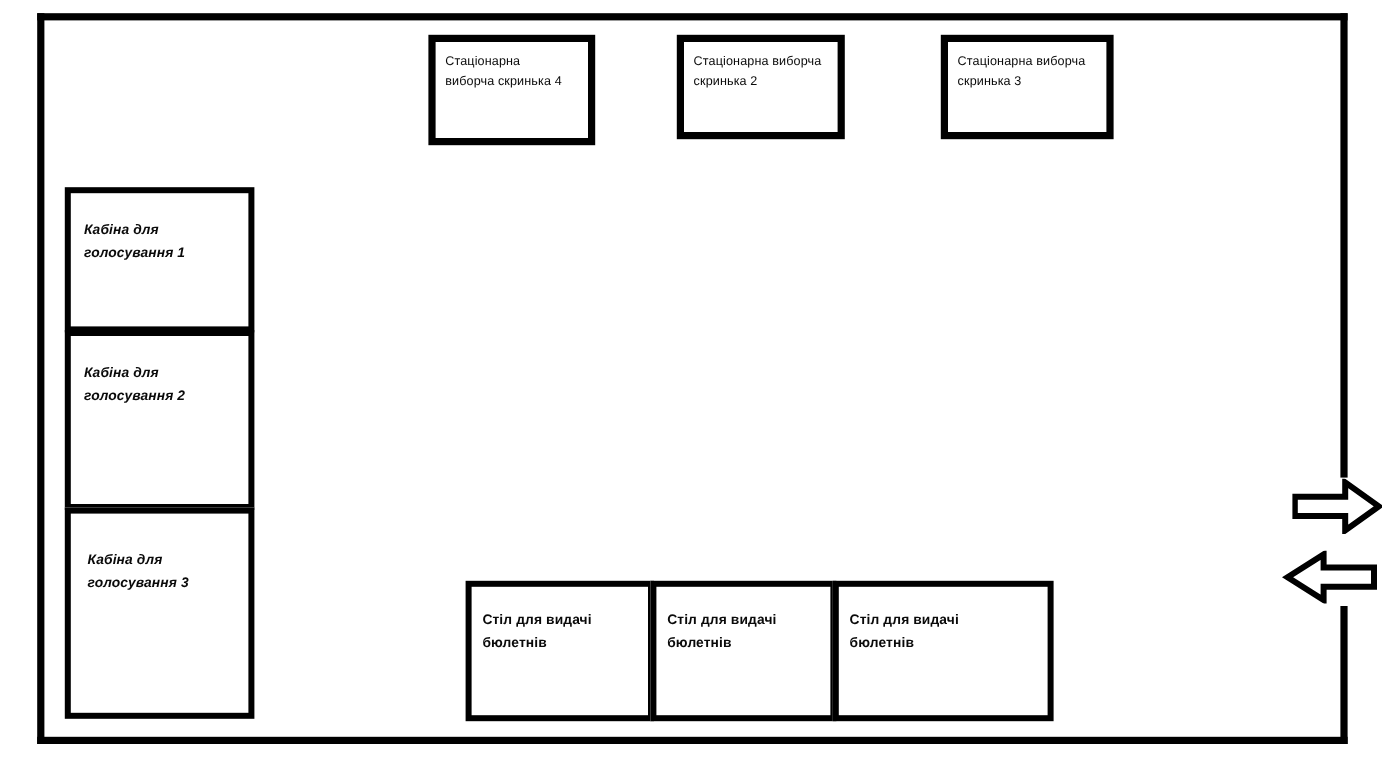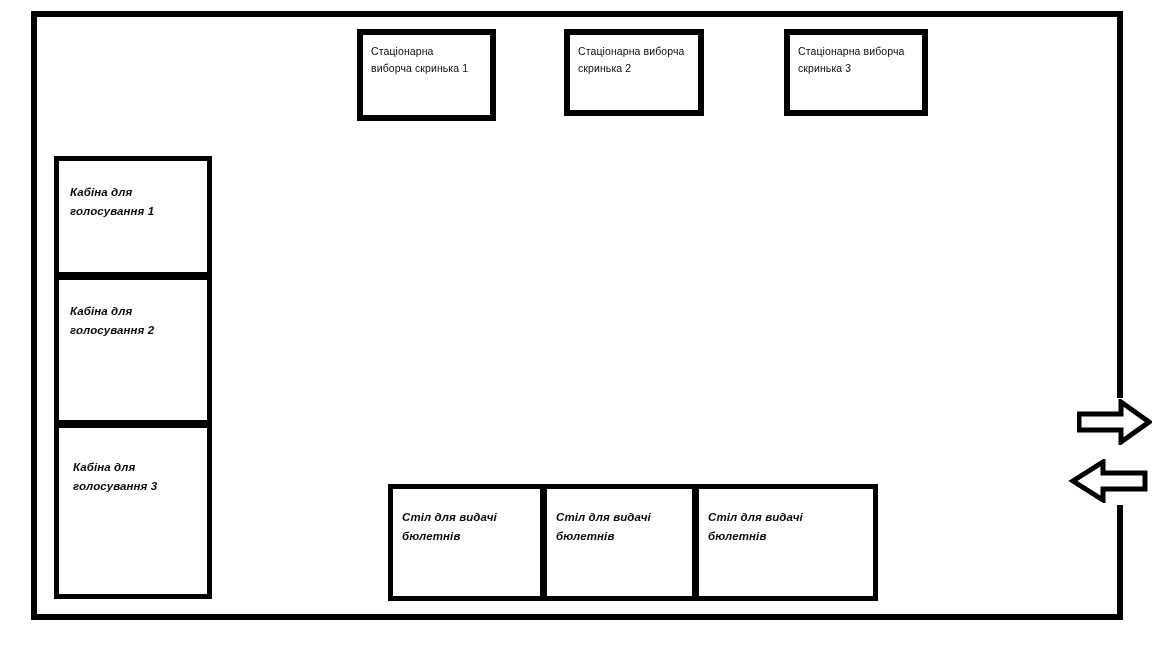--- a/index.html
+++ b/index.html
@@ -71,21 +71,20 @@
   #voting-booth-2 { left: 54px; top: 275px; width: 158px; height: 150px; }
   #voting-booth-3 { left: 54px; top: 423px; width: 158px; height: 176px; }
   #voting-booth-3 .label { top: 30px; left: 14px; }
 
   
   .table-unit .label {
     font-size: 11.5px;
     font-weight: 700;
     top: 19px;
     left: 9px;
-    font-style: italic;
   }
   #issuing-table-1 { left: 388px; top: 484px; width: 157px; height: 117px; }
   #issuing-table-2 { left: 542px; top: 484px; width: 155px; height: 117px; }
   #issuing-table-3 { left: 694px; top: 484px; width: 184px; height: 117px; }
 
   
   .flow-arrow {
     position: absolute;
   }
   .flow-arrow svg { display: block; }
@@ -98,21 +97,21 @@
 <div id="canvas">
 
   <div class="wall" id="wall-top"></div>
   <div class="wall" id="wall-left"></div>
   <div class="wall" id="wall-bottom"></div>
   <div class="wall" id="wall-right-upper"></div>
   <div class="wall" id="wall-right-lower"></div>
 
   <div class="furniture ballot-box" id="ballot-box-1">
     <div class="label">Стаціонарна
-виборча скринька 1</div>
+виборча скринька 4</div>
   </div>
   <div class="furniture ballot-box" id="ballot-box-2">
     <div class="label">Стаціонарна виборча
 скринька 2</div>
   </div>
   <div class="furniture ballot-box" id="ballot-box-3">
     <div class="label">Стаціонарна виборча
 скринька 3</div>
   </div>
 

